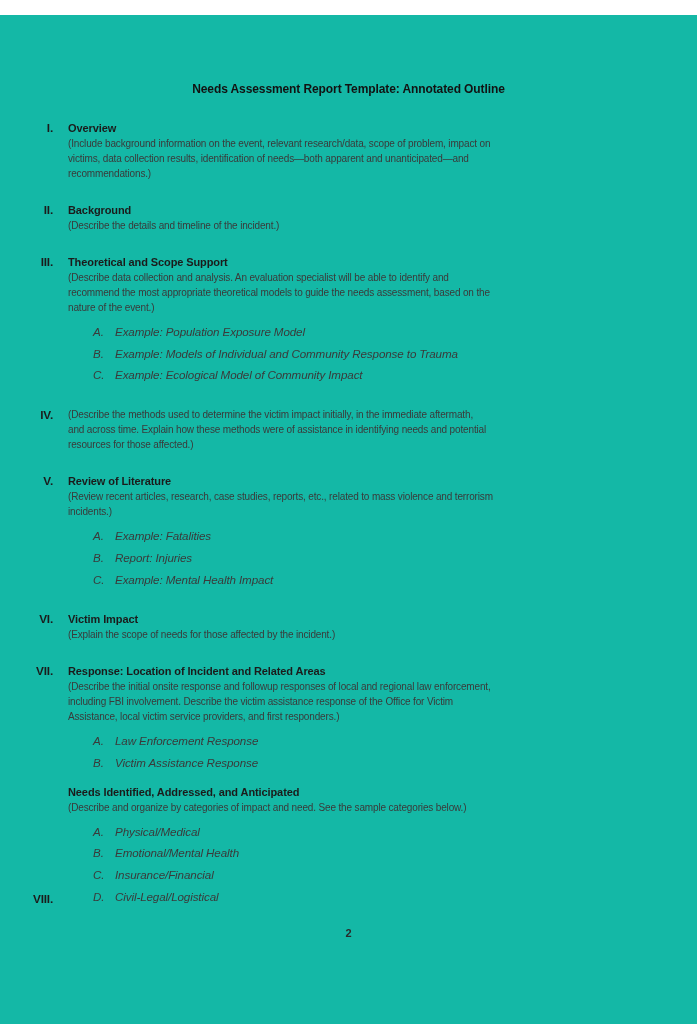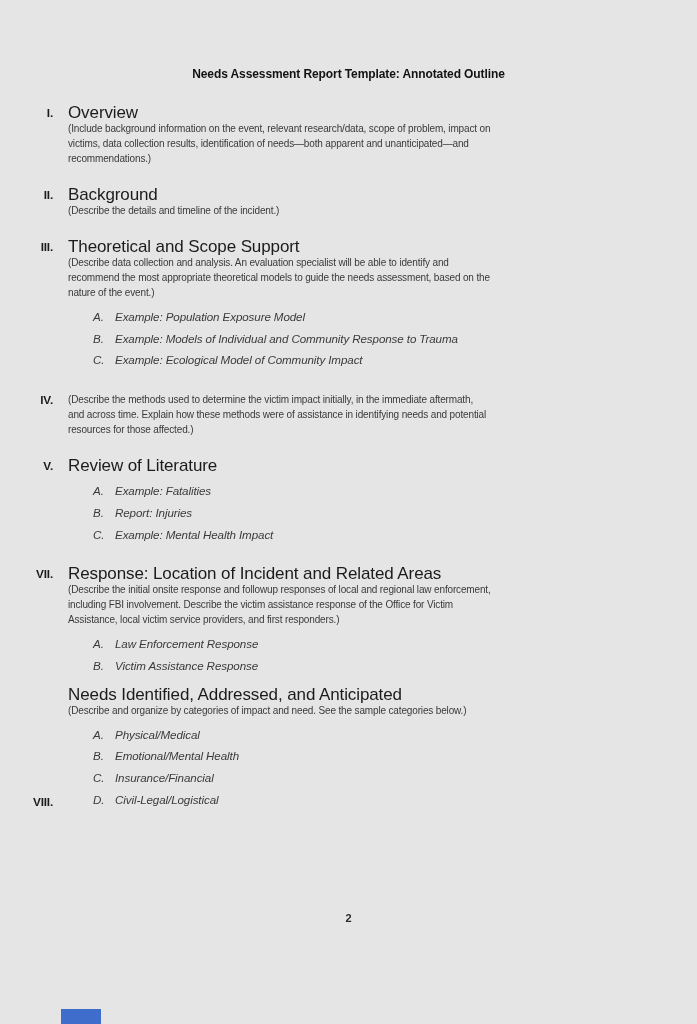--- a/index.html
+++ b/index.html
@@ -10,21 +10,22 @@
   body {
     width: 697px;
     height: 1024px;
     position: relative;
     overflow: hidden;
     font-family: "Liberation Sans", sans-serif;
   }
   .page {
     position: absolute;
     inset: 0;
-    background: #e5e5e5;
+    background: #14b8a6;
+    margin-top: 15px;
   }
   .doc-title {
     position: absolute;
     top: 66px;
     left: 0;
     width: 697px;
     text-align: center;
     font-size: 12px;
     font-weight: bold;
     line-height: 16px;
@@ -52,22 +53,22 @@
     line-height: 16px;
     color: #1b1b1b;
     letter-spacing: -0.2px;
     white-space: nowrap;
   }
   .sec-content {
     margin-left: 15px;
     max-width: 592px;
   }
   .sec-heading {
-    font-size: 17px;
-    font-weight: normal;
+    font-size: 11px;
+    font-weight: bold;
     line-height: 16px;
     color: #1b1b1b;
     letter-spacing: -0.1px;
   }
   .sec-body {
     font-size: 10px;
     line-height: 15px;
     color: #3a3a3a;
     letter-spacing: -0.15px;
     white-space: pre-line;
@@ -166,37 +167,46 @@
         <div class="sec-body">(Describe the methods used to determine the victim impact initially, in the immediate aftermath,
 and across time. Explain how these methods were of assistance in identifying needs and potential
 resources for those affected.)</div>
       </div>
     </div>
 
     <div class="section">
       <div class="sec-num">V.</div>
       <div class="sec-content">
         <div class="sec-heading">Review of Literature</div>
+        <div class="sec-body">(Review recent articles, research, case studies, reports, etc., related to mass violence and terrorism
+incidents.)</div>
         <div class="subs">
           <div class="sub">
             <span class="sub-num">A.</span>
             <span class="sub-text">Example: Fatalities</span>
           </div>
           <div class="sub">
             <span class="sub-num">B.</span>
             <span class="sub-text">Report: Injuries</span>
           </div>
           <div class="sub">
             <span class="sub-num">C.</span>
             <span class="sub-text">Example: Mental Health Impact</span>
           </div>
         </div>
       </div>
     </div>
 
+    <div class="section">
+      <div class="sec-num">VI.</div>
+      <div class="sec-content">
+        <div class="sec-heading">Victim Impact</div>
+        <div class="sec-body">(Explain the scope of needs for those affected by the incident.)</div>
+      </div>
+    </div>
 
     <div class="section">
       <div class="sec-num">VII.</div>
       <div class="sec-content">
         <div class="sec-heading">Response: Location of Incident and Related Areas</div>
         <div class="sec-body">(Describe the initial onsite response and followup responses of local and regional law enforcement,
 including FBI involvement. Describe the victim assistance response of the Office for Victim
 Assistance, local victim service providers, and first responders.)</div>
         <div class="subs">
           <div class="sub">

